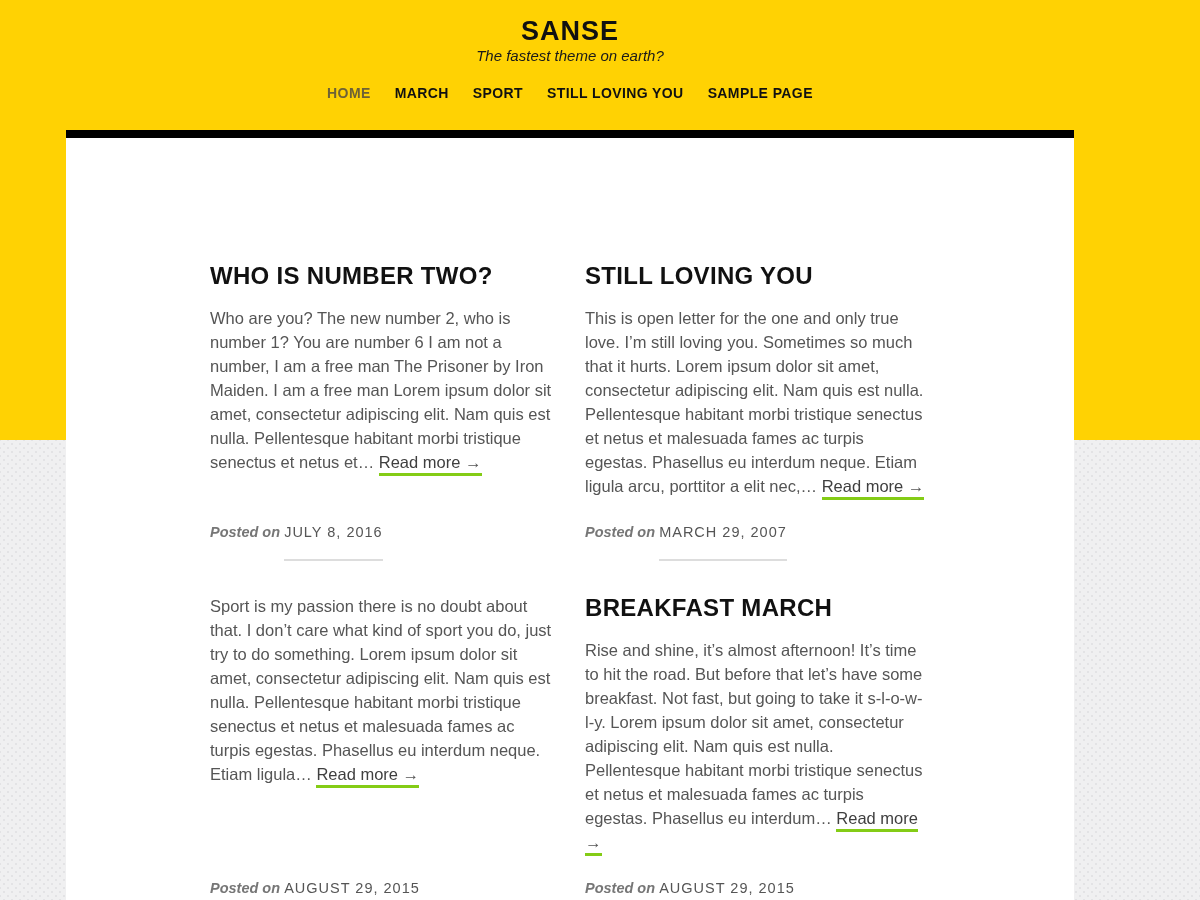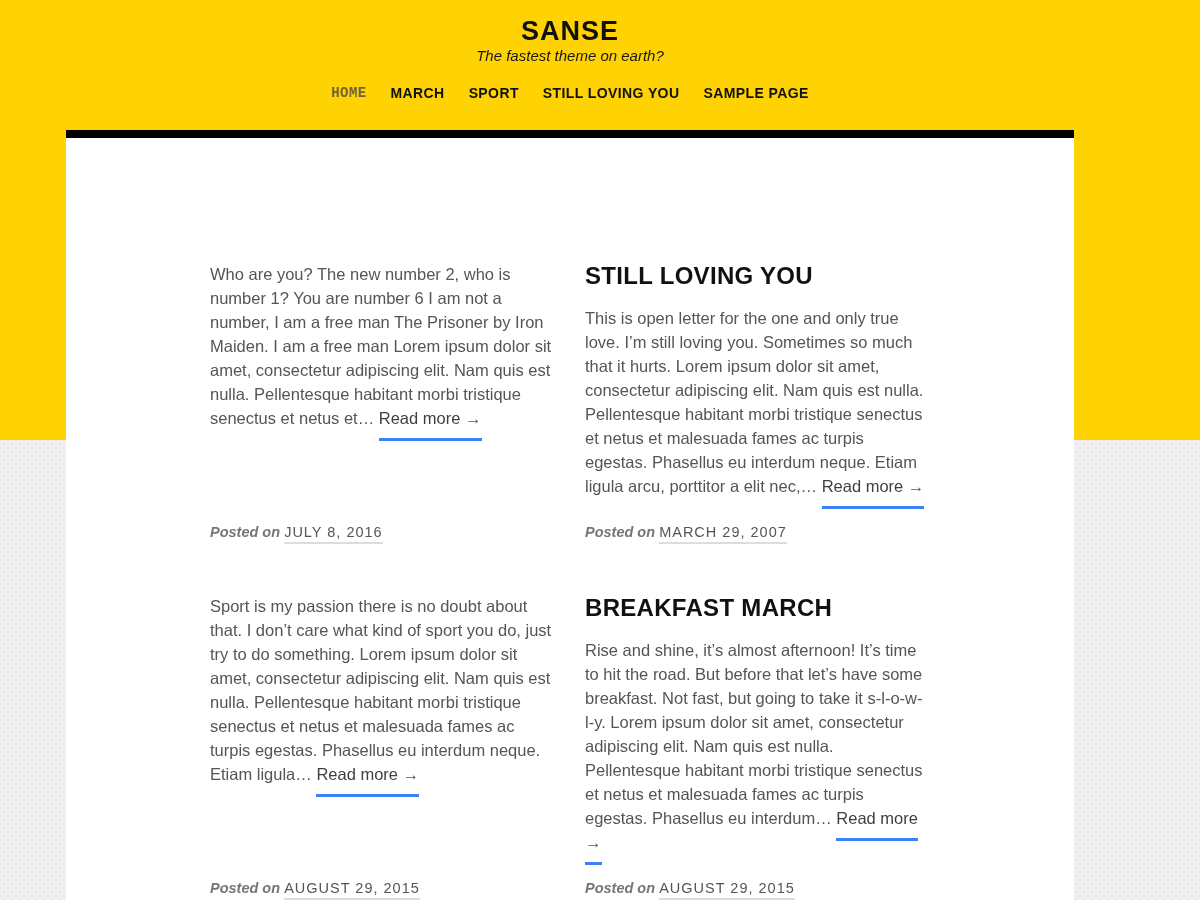--- a/index.html
+++ b/index.html
@@ -58,21 +58,21 @@
   }
   .nav-item {
     font-size: 14px;
     font-weight: 700;
     letter-spacing: 0.4px;
     color: #111;
     text-decoration: none;
     cursor: pointer;
     line-height: 17px;
   }
-  .nav-item.active { color: #6e6236; font-family: Liberation Mono, monospace; }
+  .nav-item.active { color: #6e6236; }
 
   
   .black-divider {
     height: 8px;
     background: #000;
   }
   .content-area {
     background: #fff;
     min-height: 762px;
     overflow: hidden;
@@ -101,38 +101,38 @@
     margin-bottom: 15px;
   }
   .post-excerpt {
     font-size: 16.5px;
     line-height: 24px;
     color: #555;
   }
   .read-more {
     color: #3f3f3f;
     text-decoration: none;
-    border-bottom: 3px solid #3b82f6;
-    padding-bottom: 11px;
+    border-bottom: 3px solid #84cc16;
+    padding-bottom: 2px;
     cursor: pointer;
   }
   .read-more .arrow { color: #555; }
   .entry-footer {
     margin-top: auto;
     padding-top: 26px;
     font-size: 14.5px;
     color: #767676;
   }
   .posted-on { font-style: italic; font-weight: bold; }
   .entry-date {
     color: #555;
     letter-spacing: 1px;
     text-decoration: none;
     border-bottom: 2px solid #ddd;
-    padding-bottom: 2px;
+    padding-bottom: 19px;
     cursor: pointer;
     text-align: center;
   }
 </style>
 </head>
 <body>
 
 <div class="yellow-band"></div>
 
 <div class="site">
@@ -148,20 +148,21 @@
       <a class="nav-item">SAMPLE PAGE</a>
     </nav>
   </header>
 
   <div class="black-divider"></div>
 
   <main class="content-area">
     <div class="posts-grid">
 
       <article class="post">
+        <a class="post-title">WHO IS NUMBER TWO?</a>
         <p class="post-excerpt"><span>Who are you? The new number 2, who is number 1? You are number 6 I am not a number, I am a free man The Prisoner by Iron Maiden. I am a free man Lorem ipsum dolor sit amet, consectetur adipiscing elit. Nam quis est nulla. Pellentesque habitant morbi tristique senectus et netus et…</span> <a class="read-more"><span>Read more</span> <span class="arrow">→</span></a></p>
         <div class="entry-footer">
           <span class="posted-on">Posted on</span>
           <a class="entry-date">JULY 8, 2016</a>
         </div>
       </article>
 
       <article class="post">
         <a class="post-title">STILL LOVING YOU</a>
         <p class="post-excerpt"><span>This is open letter for the one and only true love. I’m still loving you. Sometimes so much that it hurts. Lorem ipsum dolor sit amet, consectetur adipiscing elit. Nam quis est nulla. Pellentesque habitant morbi tristique senectus et netus et malesuada fames ac turpis egestas. Phasellus eu interdum neque. Etiam ligula arcu, porttitor a elit nec,…</span> <a class="read-more"><span>Read more</span> <span class="arrow">→</span></a></p>

